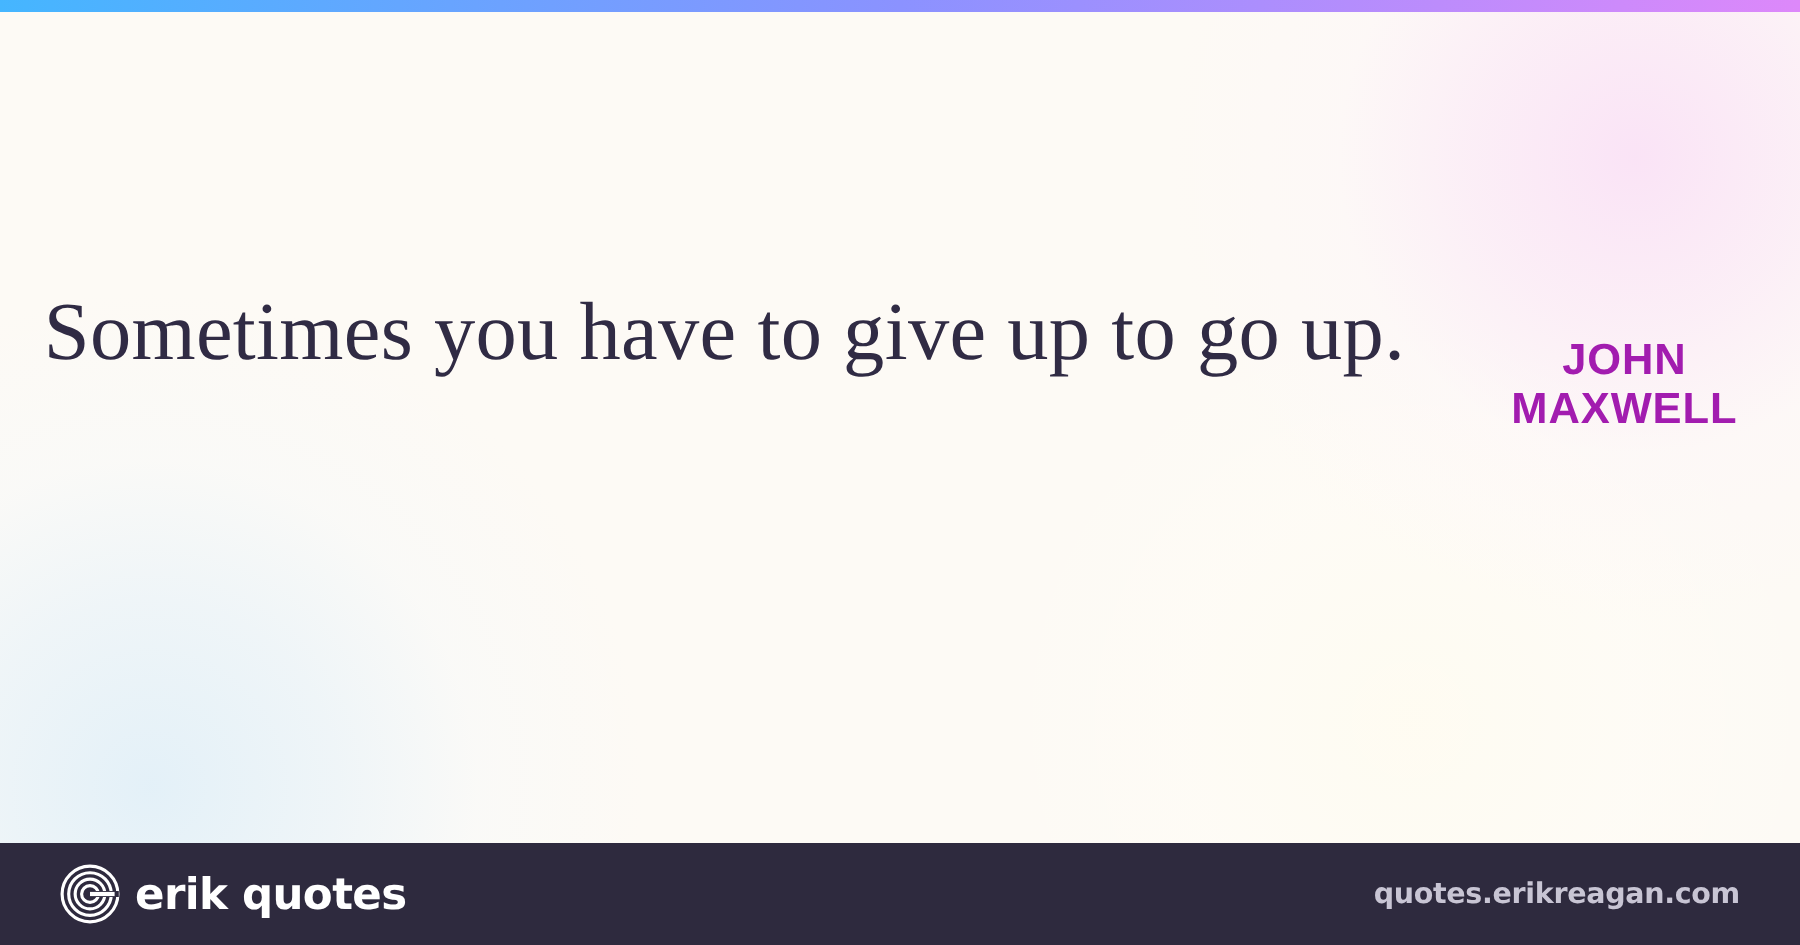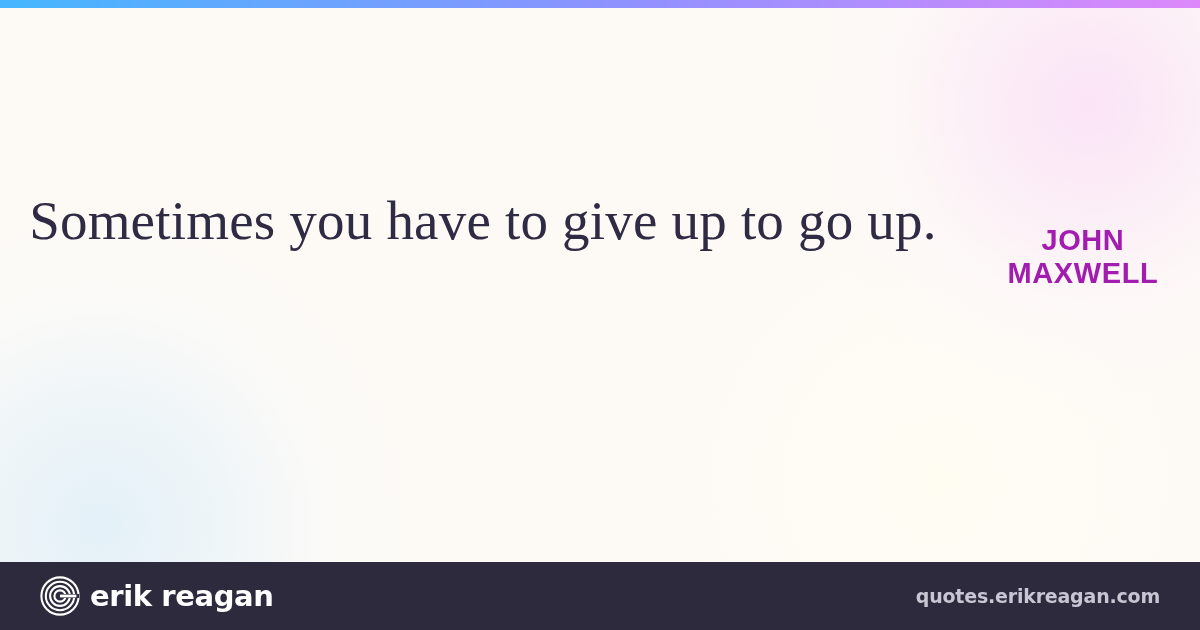--- a/index.html
+++ b/index.html
@@ -177,19 +177,19 @@
 
     <div id="brand">
       <svg id="brand-mark" viewBox="0 0 40 40" aria-hidden="true">
         <circle cx="20" cy="20" r="18.6" fill="none" stroke="#FFFFFF" stroke-width="2.1"></circle>
         <circle cx="20" cy="20" r="14.2" fill="none" stroke="#FFFFFF" stroke-width="2.1"></circle>
         <circle cx="20" cy="20" r="9.9" fill="none" stroke="#FFFFFF" stroke-width="2.1"></circle>
         <circle cx="20" cy="20" r="5.6" fill="none" stroke="#FFFFFF" stroke-width="2.1"></circle>
         <rect x="20" y="18.0" width="19.2" height="4.0" fill="#2E2A3E"></rect>
         <rect x="20" y="18.6" width="16.4" height="2.8" fill="#FFFFFF"></rect>
       </svg>
-      <span id="brand-name" style="color: rgb(255, 255, 255);">erik reagan</span>
+      <span id="brand-name" style="color: rgb(255, 255, 255);">erik quotes</span>
     </div>
 
     <span id="footer-url" style="color: rgb(200, 197, 212);">quotes.erikreagan.com</span>
   </div>
 
 </div>
 
 </body></html>

